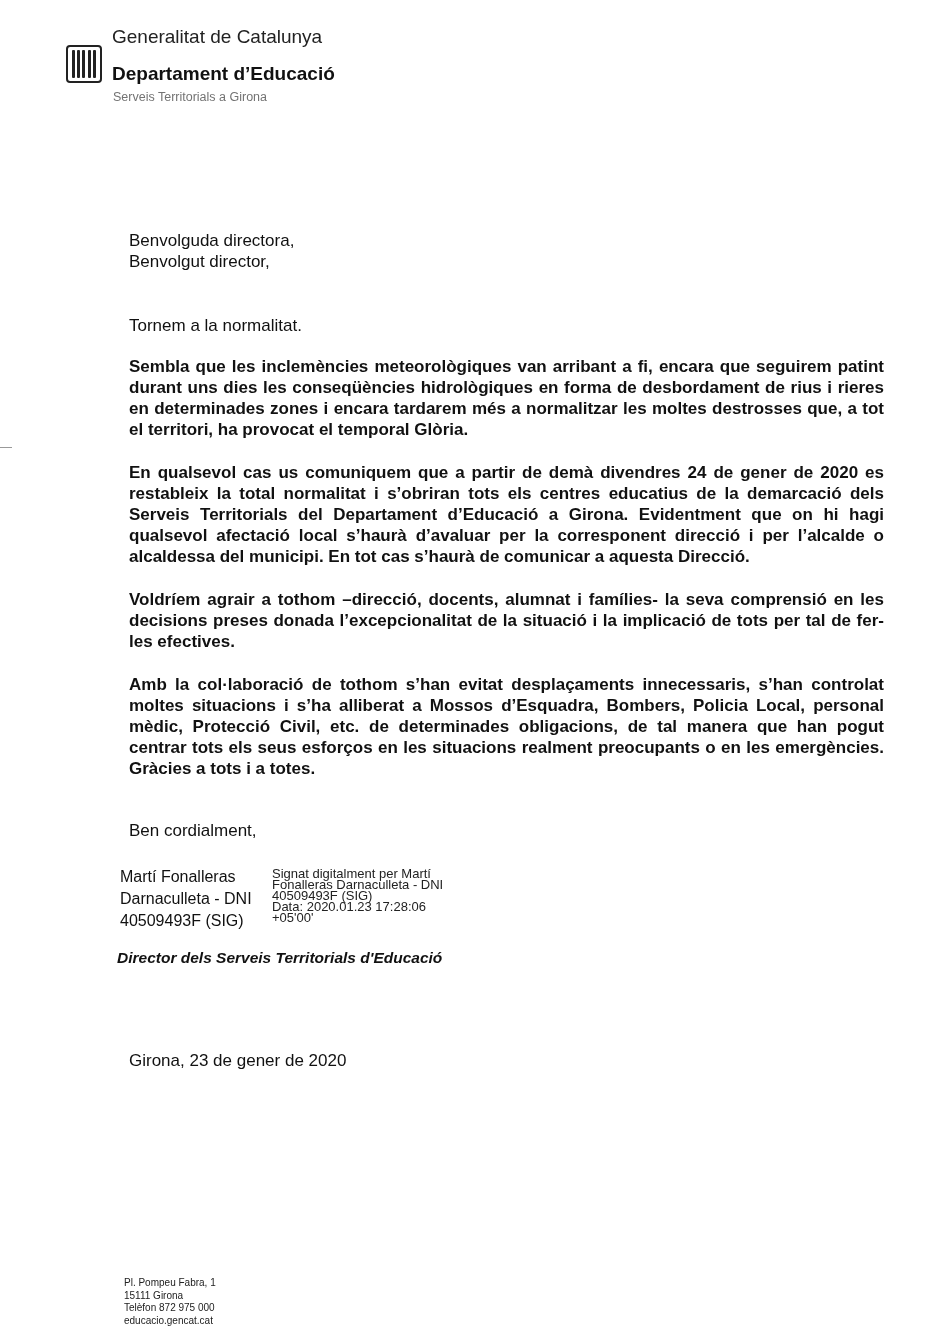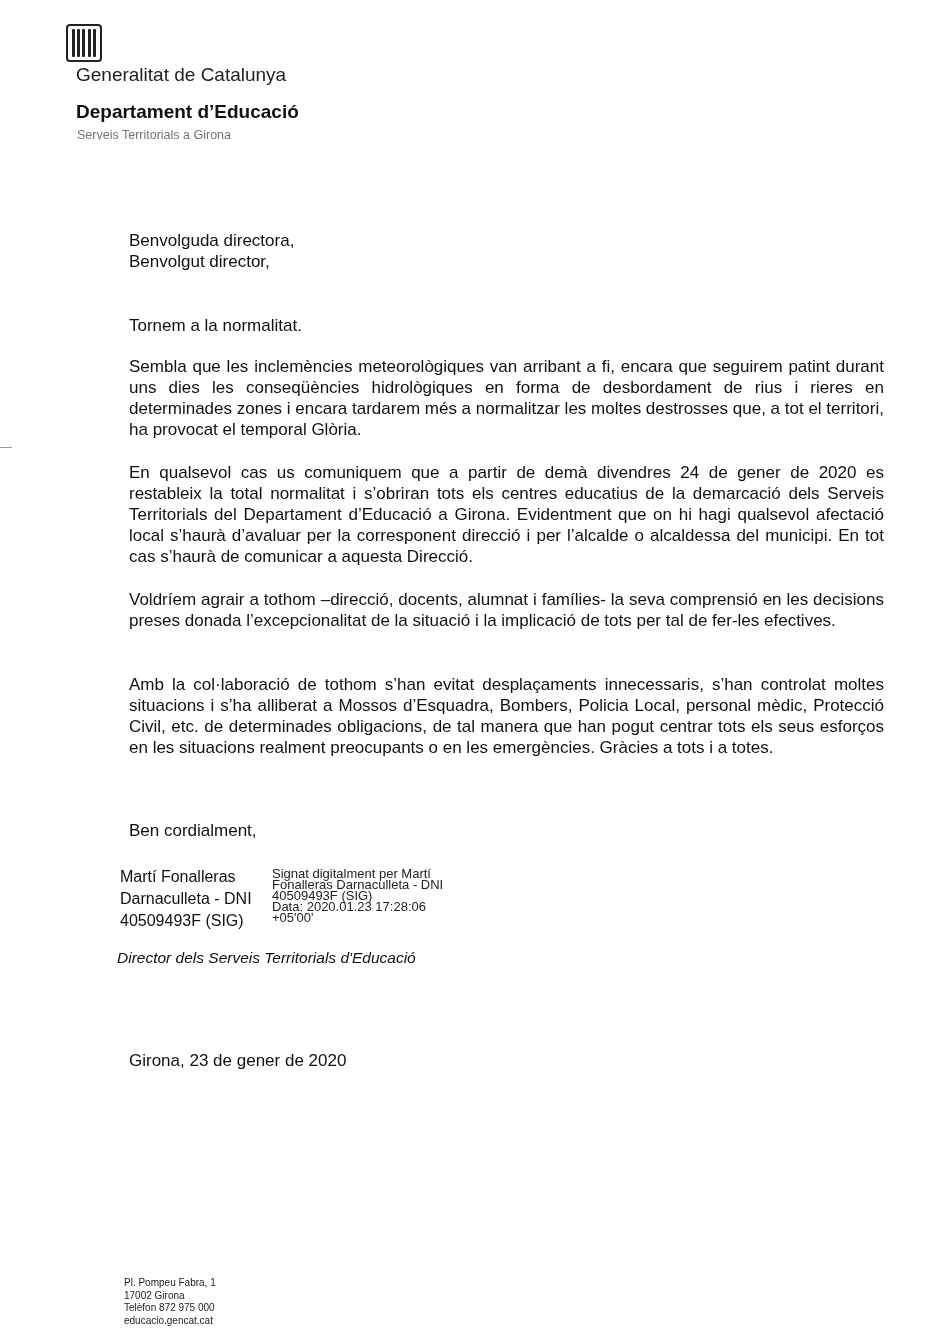--- a/index.html
+++ b/index.html
@@ -1,31 +1,31 @@
 <!DOCTYPE html>
 <html><head>
 <meta charset="utf-8">
 <style>
   html, body { margin: 0; padding: 0; background: #ffffff; }
   body { width: 947px; height: 1335px; position: relative; overflow: hidden; font-family: "Liberation Sans", sans-serif; color: #111; }
-  .logo { position: absolute; left: 66px; top: 24px; display: flex; align-items: flex-start; flex-direction: column; }
+  .logo { position: absolute; left: 66px; top: 24px; display: flex; align-items: center; }
   .emblem { width: 36px; height: 38px; border: 2px solid #222; border-radius: 4px; box-sizing: border-box; display: flex; justify-content: space-around; align-items: stretch; padding: 3px 3px; background: #fff; }
   .emblem span { width: 3px; background: #222; border-radius: 1px; }
   .logo-text { margin-left: 10px; line-height: 1; }
   .logo-l1 { font-size: 19px; color: #222; margin-top: 3px; }
   .logo-l2 { font-size: 19px; font-weight: bold; color: #111; margin-top: 18px; }
   .logo-l3 { font-size: 12.5px; color: #737373; margin-top: 8px; margin-left: 1px; }
   .margin-mark { position: absolute; left: 0; top: 447px; width: 12px; height: 1px; background: #999; }
   .body-text { position: absolute; left: 117px; width: 755px; font-size: 17px; line-height: 21px; margin-left: 12px; }
-  .just { text-align: justify; text-align-last: left; }
+  .just { text-align: justify; text-align-last: left; font-weight: bold; }
   .sig-box { position: absolute; left: 120px; top: 866px; display: flex; }
   .sig-name { font-size: 16px; line-height: 22px; color: #111; width: 140px; }
   .sig-details { font-size: 13px; line-height: 11px; color: #222; margin-left: 12px; margin-top: 2px; }
   .signer { position: absolute; left: 117px; top: 947px; font-size: 17px; line-height: 21px; }
-  .signer-title { font-style: italic; font-size: 15.5px; }
+  .signer-title { font-style: italic; font-size: 15.5px; font-weight: bold; }
   .footer { position: absolute; left: 124px; top: 1277px; font-size: 10px; line-height: 12.6px; color: #222; }
 </style>
 </head>
 <body>
 
 <div class="logo">
   <div class="emblem">
     <span></span>
       <span></span>
       <span></span>
@@ -70,16 +70,16 @@
 </div>
 
 <div class="signer">
   <div class="signer-title">Director dels Serveis Territorials d'Educació</div>
 </div>
 
 <div class="body-text" style="top:1050px;">Girona, 23 de gener de 2020</div>
 
 <div class="footer">
   <div>Pl. Pompeu Fabra, 1</div>
-  <div>17002 Girona</div>
+  <div>15111 Girona</div>
   <div>Telèfon 872 975 000</div>
   <div>educacio.gencat.cat</div>
 </div>
 
 </body></html>

